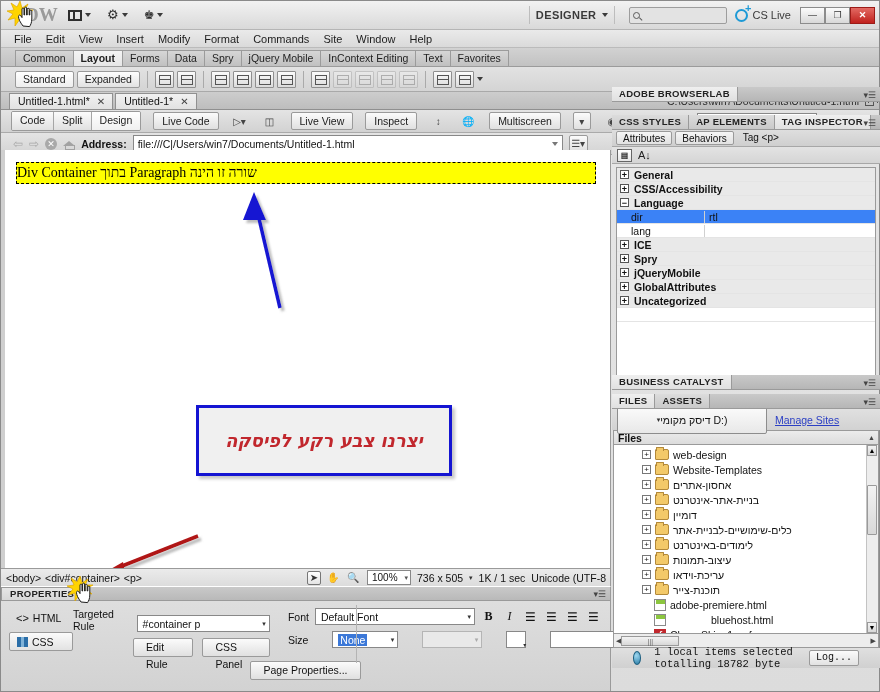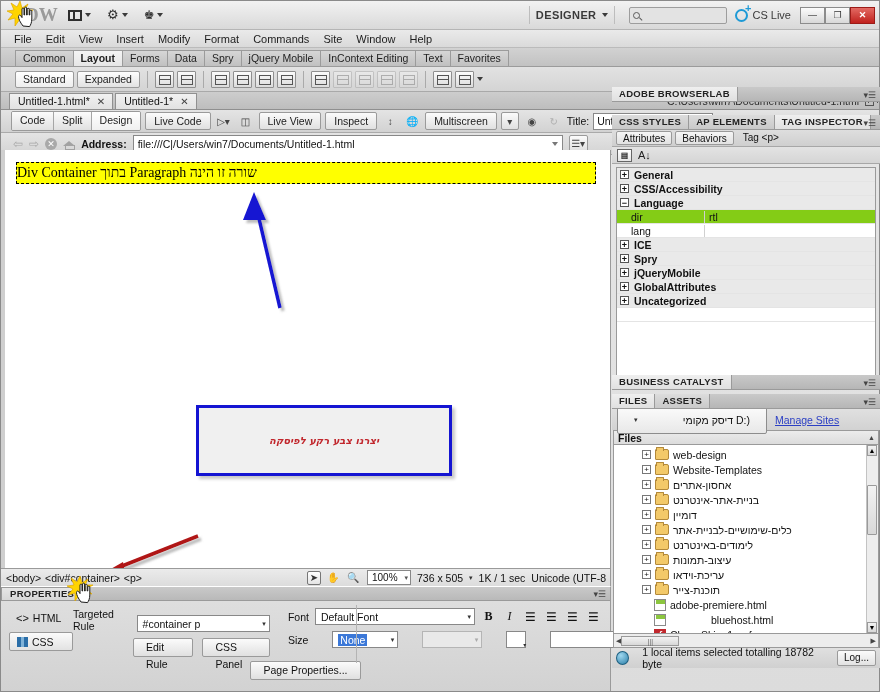--- a/index.html
+++ b/index.html
@@ -122,21 +122,21 @@
   }
   .dtab .x { font-size:10px; color:#444; }
   .docpath {
     position:absolute; right:20px; bottom:2px; font-size:10.5px; color:#2a2a2a;
   }
   .restore-ico { position:absolute; right:5px; bottom:3px; width:9px;height:8px;border:1px solid #555;}
   .restore-ico::before{content:'';position:absolute;left:2px;top:-3px;width:8px;height:6px;border:1px solid #555;border-bottom:none;}
 
   
   .doctoolbar {
-    height:23px; display:flex; align-items:center; gap:4px;
+    height:23px; display:flex; align-items:center; gap:12px;
     background:linear-gradient(#e4e4e4,#d2d2d2);
     border-bottom:1px solid #aaa; padding-left:10px;
   }
   .dtb {
     height:18px; padding:0 8px; line-height:16px; font-size:10.5px;
     border:1px solid #9a9a9a; border-radius:2px;
     background:linear-gradient(#fbfbfb,#e0e0e0); color:#1b1b1b;
   }
   .dtb.sel { background:linear-gradient(#ffffff,#f0f0f0); border-color:#6c6c6c;}
   .group { display:flex; border:1px solid #9a9a9a; border-radius:2px; overflow:hidden; background:linear-gradient(#fbfbfb,#e0e0e0);}
@@ -182,21 +182,21 @@
 
   .callout {
     position:absolute; background:#f0f0f0;
     box-shadow:3px 3px 3px rgba(0,0,0,.22);
     display:flex; align-items:center; justify-content:center;
     text-align:center;
   }
   .callout.blue { border:3px solid #1414d2; left:191px; top:255px; width:256px; height:71px; }
   .callout.red  { border:3px solid #a41414; left:176px; top:450px; width:286px; height:85px; }
   .ctext-red {
-    color:#c1272d; font-weight:bold; font-style:italic; font-size:10px;
+    color:#c1272d; font-weight:bold; font-style:italic; font-size:18px;
     direction:rtl; font-family:"DejaVu Sans", sans-serif;
   }
   .ctext-blue {
     color:#1717c4; font-weight:bold; font-size:14px; line-height:20px;
     direction:rtl; font-family:"DejaVu Sans", sans-serif;
   }
   .arrowsvg { position:absolute; left:0; top:0; width:610px; height:418px; pointer-events:none; overflow:visible;}
 
   
   .tagselector {
@@ -279,30 +279,30 @@
     overflow:hidden;
   }
   .ti-row { height:14px; display:flex; align-items:center; font-size:10.5px; color:#111; border-bottom:1px solid #e4e4e4;}
   .ti-row.grp { background:#e9e9e9; font-weight:bold; padding-left:3px; gap:5px;}
   .expander {
     width:9px;height:9px;border:1px solid #555;background:#fff;
     display:flex;align-items:center;justify-content:center;font-size:9px;line-height:8px;color:#111;
   }
   .ti-row .k { width:88px; padding-left:14px; }
   .ti-row .v { flex:1; padding-left:4px; }
-  .ti-row.attr.hl { background:#84cc16; }
+  .ti-row.attr.hl { background:#3b82f6; }
   .ti-row.attr .k { border-right:1px solid #d0d0d0; }
   .drives {
     height:21px; display:flex; align-items:center; gap:8px; padding:0 5px;
     background:linear-gradient(#e0e0e0,#d2d2d2);
   }
   .drivesel {
     flex:0 0 150px; height:28px; background:linear-gradient(#fbfbfb,#e8e8e8);
     border:1px solid #8d8d8d; border-radius:2px; display:flex; align-items:center;
-    justify-content:space-between; padding:0 16px; font-size:10.5px; color:#111; direction:rtl;
+    justify-content:center; padding:0 3px; font-size:10.5px; color:#111; direction:rtl;
   }
   .mslink { color:#2b3fc4; text-decoration:underline; font-size:10.5px; }
   .fileshdr {
     height:14px; background:linear-gradient(#ececec,#dcdcdc); border:1px solid #9a9a9a;
     border-bottom:none; display:flex; align-items:center; padding-left:4px;
     font-size:10.5px; font-weight:bold; color:#111; margin:0 1px;
   }
   .filelist {
     height:190px; background:#fff; border:1px solid #9a9a9a; margin:0 1px;
     overflow:hidden; position:relative;
@@ -315,22 +315,22 @@
   .fhtml::before{content:'';position:absolute;left:1px;top:0px;width:9px;height:4px;background:#8cc63f;}
   .fswf { width:12px;height:12px;background:#c1272d;color:#fff;font-size:9px;font-weight:bold;display:flex;align-items:center;justify-content:center;font-style:italic;}
   .rtlname { direction:rtl; }
   .vscroll { position:absolute; right:0; top:0; width:12px; height:100%; background:#ededed; border-left:1px solid #c3c3c3;}
   .vthumb { position:absolute; right:1px; width:10px; background:linear-gradient(#f3f3f3,#d8d8d8); border:1px solid #9a9a9a; border-radius:1px;}
   .sc-arrow { position:absolute; right:1px; width:10px; height:11px; background:linear-gradient(#f3f3f3,#d8d8d8); border:1px solid #9a9a9a; font-size:7px; text-align:center; line-height:9px;}
   .hscroll { height:14px; background:#ededed; border:1px solid #9a9a9a; border-top:none; margin:0 1px;
     display:flex; align-items:center; justify-content:space-between; padding:0 2px; }
   .hthumb { width:58px;height:10px;background:linear-gradient(#f3f3f3,#d8d8d8);border:1px solid #9a9a9a; font-size:7px;text-align:center;line-height:9px;color:#666;}
   .files-status {
-    height:20px; display:flex; align-items:center; gap:13px; padding:0 4px;
-    background:linear-gradient(#e0e0e0,#d0d0d0); font-size:10.5px; color:#111;
+    height:20px; display:flex; align-items:center; gap:13px; padding:0 21px;
+    background:linear-gradient(#e0e0e0,#d0d0d0); font-size:10.5px; color:#111;font-family:Liberation Mono, monospace;
   }
   .globe { width:14px;height:14px;border-radius:50%;background:radial-gradient(circle at 35% 30%,#9fd8f0,#2d7fa8); border:1px solid #1d5f80;}
   .logbtn { margin-left:auto; height:16px; padding:0 6px; font-size:10px; line-height:14px;
     border:1px solid #9a9a9a; border-radius:2px; background:linear-gradient(#fbfbfb,#e2e2e2);}
 
   
   .burst { position:absolute; width:26px; height:26px; pointer-events:none; }
   .cursor-hand { position:absolute; width:18px; height:22px; pointer-events:none; }
 </style>
 </head>

